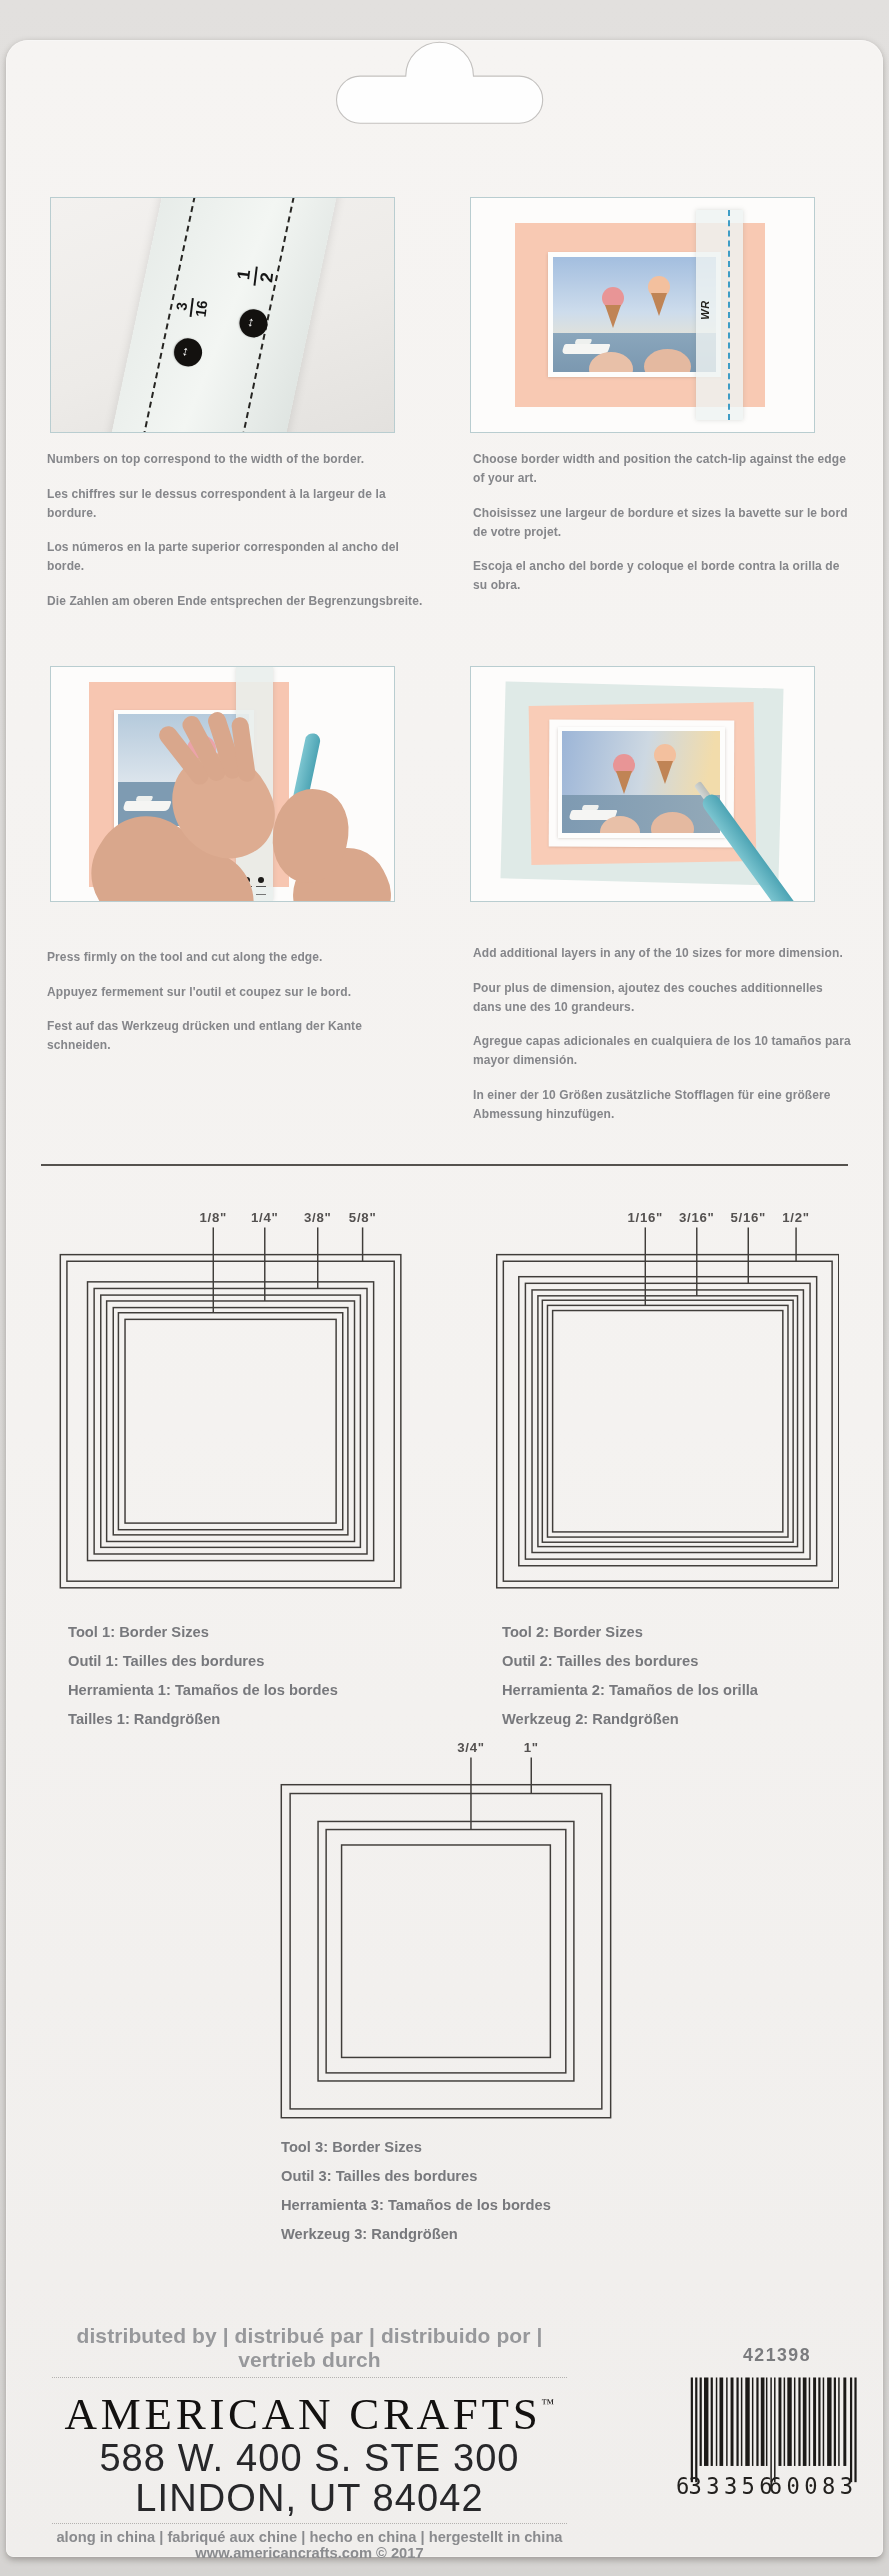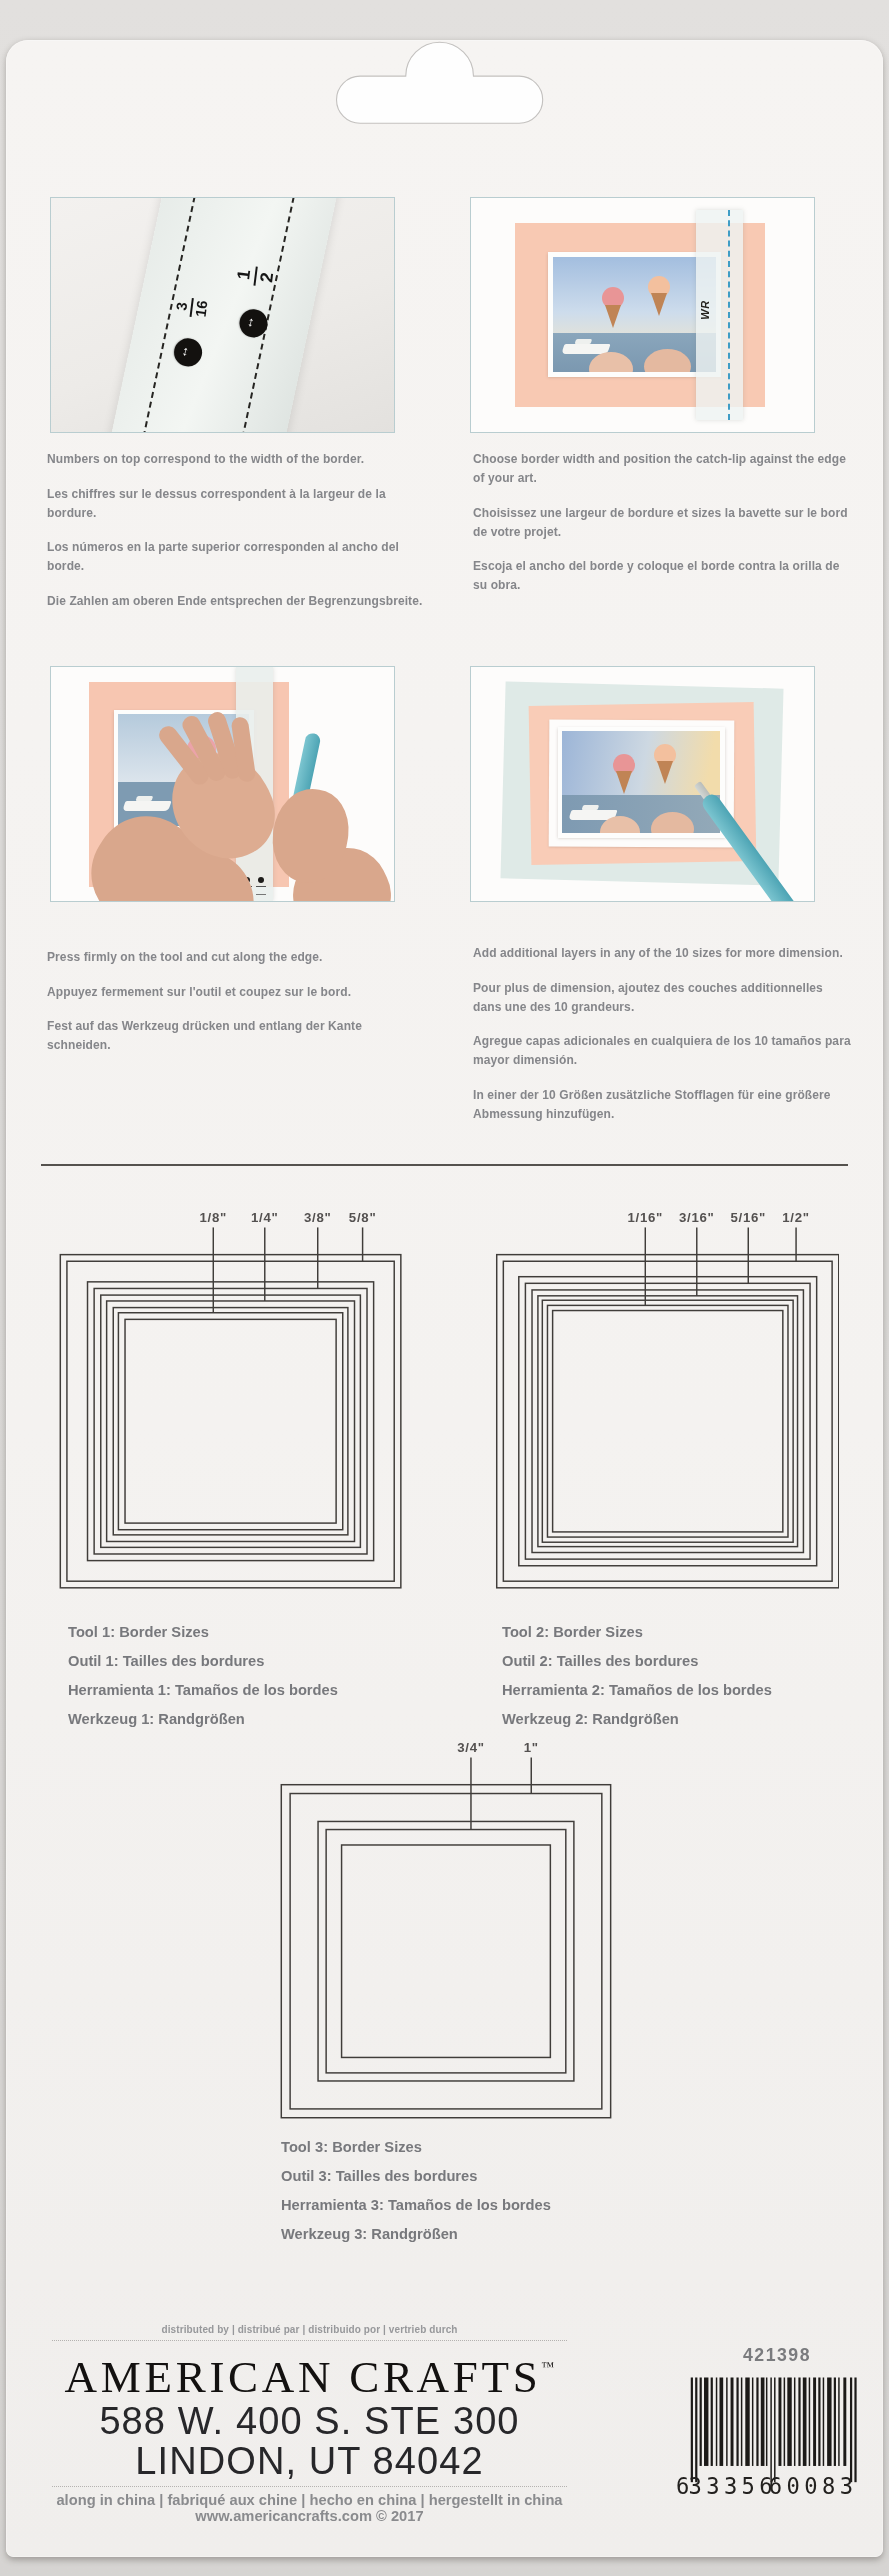--- a/index.html
+++ b/index.html
@@ -63,21 +63,21 @@
   
   .diagram text{font-family:"Liberation Sans",sans-serif;font-size:18px;font-weight:bold;fill:#545150;letter-spacing:1px;}
   .diagram rect{fill:none;stroke:#403d3a;stroke-width:2;}
   .diagram line{stroke:#403d3a;stroke-width:2;}
 
   .caption{position:absolute;width:353px;}
   .caption p{margin:0;font-size:14.7px;line-height:29px;font-weight:bold;color:#77787c;}
 
   
   .footer{position:absolute;left:52px;top:2324px;width:515px;text-align:center;color:#1a1a1a;}
-  .dist{font-size:10px;font-weight:bold;color:#97989b;letter-spacing:0.1px;}
+  .dist{font-size:21px;font-weight:bold;color:#97989b;letter-spacing:0.1px;}
   .dotrule{border-top:1.5px dotted #b4b2b0;margin-top:5.2px;}
   .brand{font-family:"Liberation Serif",serif;font-size:45px;line-height:47px;letter-spacing:3.7px;color:#131110;margin-top:2.2px;white-space:nowrap;}
   .brand sup{font-size:13.2px;letter-spacing:0;vertical-align:20.6px;}
   .addr{font-size:38px;line-height:40px;color:#27272a;letter-spacing:1.1px;white-space:nowrap;}
   .made,.web{font-size:14.7px;font-weight:bold;color:#8a8b8e;}
   .made{margin-top:4.4px;}
 
   .barcode-block{position:absolute;left:676px;top:2345px;width:202px;text-align:center;}
   .sku{font-size:17.7px;font-weight:bold;color:#7a7b7e;letter-spacing:1.5px;margin-bottom:4.4px;}
   .barcode-svg text{font-family:"DejaVu Sans Mono",monospace;font-size:30px;fill:#23211f;}
@@ -269,26 +269,26 @@
       <line x1="327" y1="40" x2="327" y2="133"></line>
       <line x1="397" y1="40" x2="397" y2="116"></line>
       <line x1="462" y1="40" x2="462" y2="86"></line>
     </g>
   </svg>
 
   <div class="caption" style="left:68px;top:1618px;">
     <p>Tool 1: Border Sizes</p>
     <p>Outil 1: Tailles des bordures</p>
     <p>Herramienta 1: Tamaños de los bordes</p>
-    <p>Werkzeug 1: Randgrößen</p>
+    <p>Tailles 1: Randgrößen</p>
   </div>
   <div class="caption" style="left:502px;top:1618px;">
     <p>Tool 2: Border Sizes</p>
     <p>Outil 2: Tailles des bordures</p>
-    <p>Herramienta 2: Tamaños de los bordes</p>
+    <p>Herramienta 2: Tamaños de los orilla</p>
     <p>Werkzeug 2: Randgrößen</p>
   </div>
 
   <svg class="diagram abs" style="left:271px;top:1728px;" width="347" height="406" viewBox="0 0 472 552">
     <text x="272" y="32" text-anchor="middle">3/4"</text>
     <text x="354" y="32" text-anchor="middle">1"</text>
     <g>
       <rect x="14" y="77" width="448" height="453"></rect>
         <rect x="26" y="89" width="424" height="429"></rect>
       <rect x="64" y="127" width="348" height="353"></rect>

